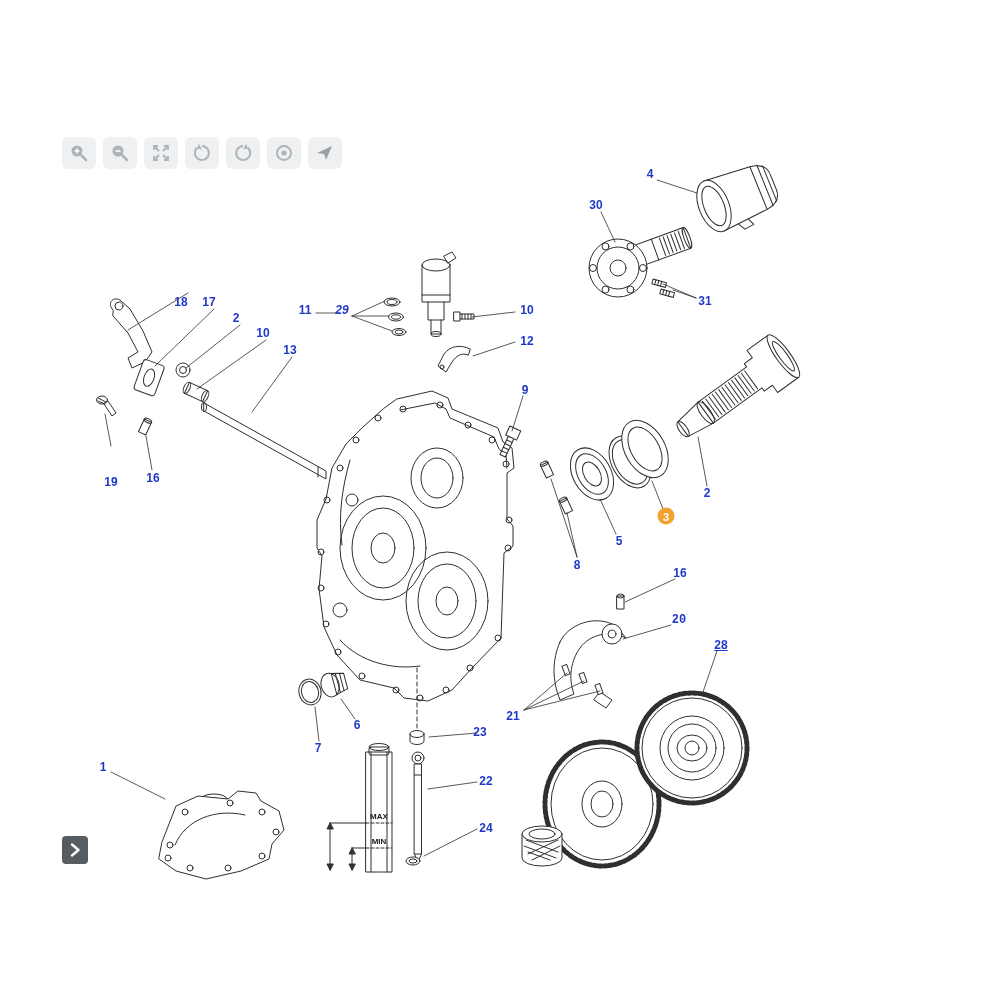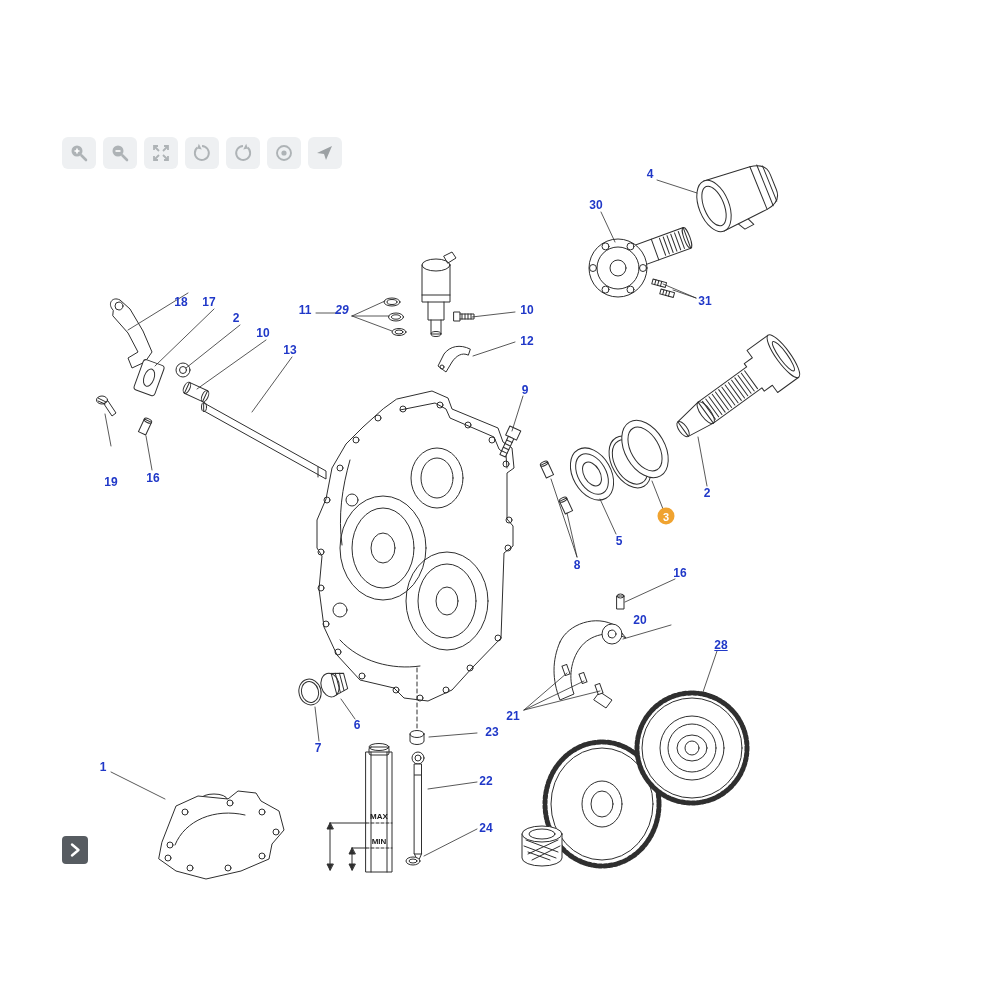--- a/index.html
+++ b/index.html
@@ -346,24 +346,24 @@
       <span class="callout" style="left: 527px; top: 341px;">12</span>
       <span class="callout" style="left: 525px; top: 390px;">9</span>
       <span class="callout" style="left: 596px; top: 205px;">30</span>
       <span class="callout" style="left: 650px; top: 174px;">4</span>
       <span class="callout" style="left: 705px; top: 301px;">31</span>
       <span class="callout" style="left: 707px; top: 493px;">2</span>
       <span class="callout highlighted" style="left: 666px; top: 516px;">3</span>
       <span class="callout" style="left: 619px; top: 541px;">5</span>
       <span class="callout" style="left: 577px; top: 565px;">8</span>
       <span class="callout" style="left: 680px; top: 573px;">16</span>
-      <span class="callout" style="left: 640px; top: 620px;">20</span>
+      <span class="callout" style="left: 679px; top: 620px; font-family: Liberation Mono, monospace;">20</span>
       <span class="callout" style="left: 721px; top: 645px; text-decoration: underline;">28</span>
       <span class="callout" style="left: 513px; top: 716px;">21</span>
-      <span class="callout" style="left: 492px; top: 732px;">23</span>
+      <span class="callout" style="left: 480px; top: 732px;">23</span>
       <span class="callout" style="left: 486px; top: 781px;">22</span>
       <span class="callout" style="left: 486px; top: 828px;">24</span>
       <span class="callout" style="left: 357px; top: 725px;">6</span>
       <span class="callout" style="left: 318px; top: 748px;">7</span>
       <span class="callout" style="left: 103px; top: 767px;">1</span>
     </div>
 
   <div class="toolbar">
     <button class="tool-btn">
       <svg viewBox="0 0 20 20">

